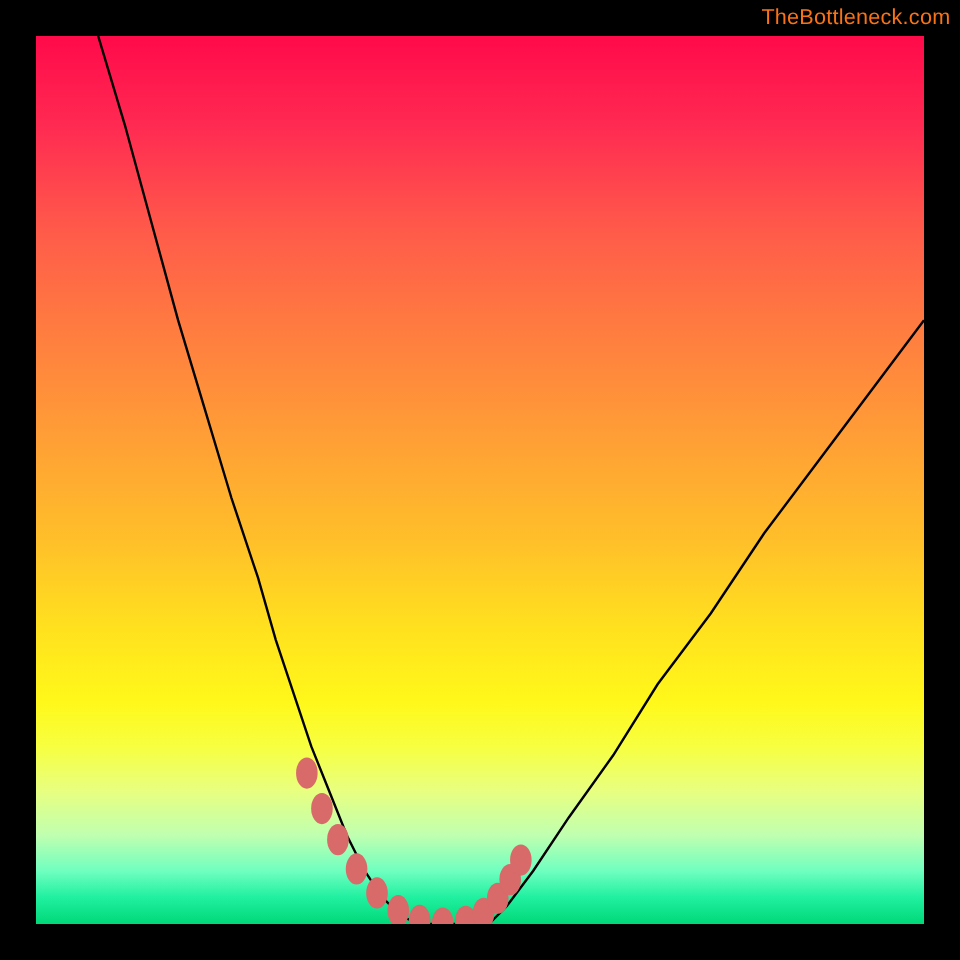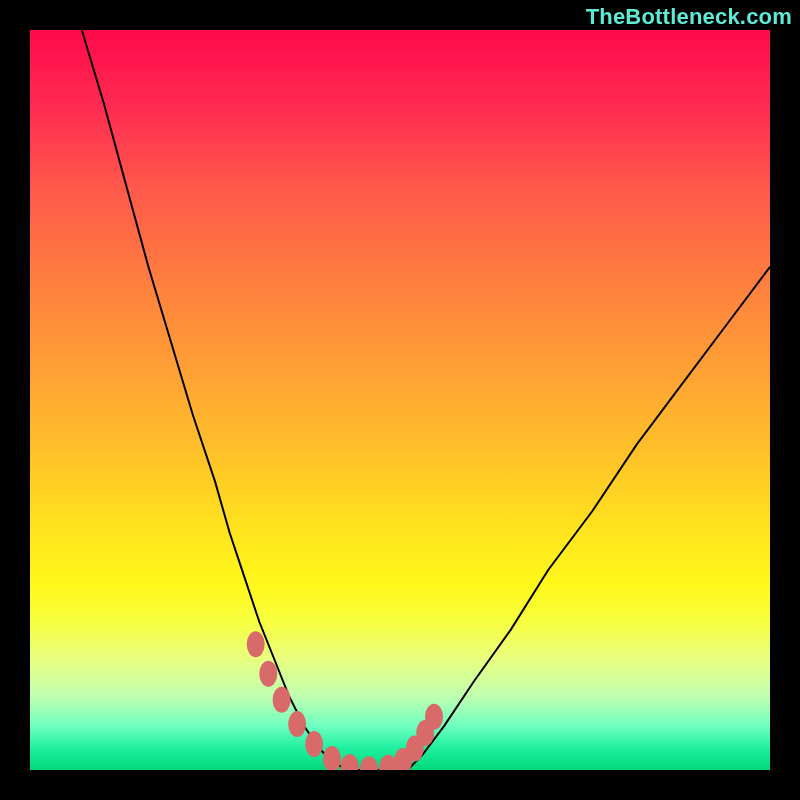--- a/index.html
+++ b/index.html
@@ -38,23 +38,23 @@
       #20f0a0 97%,
       #00d878 100%
     );
     position: absolute;
     left: 0; top: 0;
   }
   .watermark {
     position: absolute;
     top: 4px;
     right: 8px;
-    color: #5eead4;
-    font-size: 22px;
-    font-weight: 700;
+    color: #f97316;
+    font-size: 18px;
+    font-weight: 400;
     letter-spacing: 0.2px;
     z-index: 5;
   }
   svg.curves {
     position: absolute;
     left: 0; top: 0;
     width: 100%;
     height: 100%;
     z-index: 3;
   }

